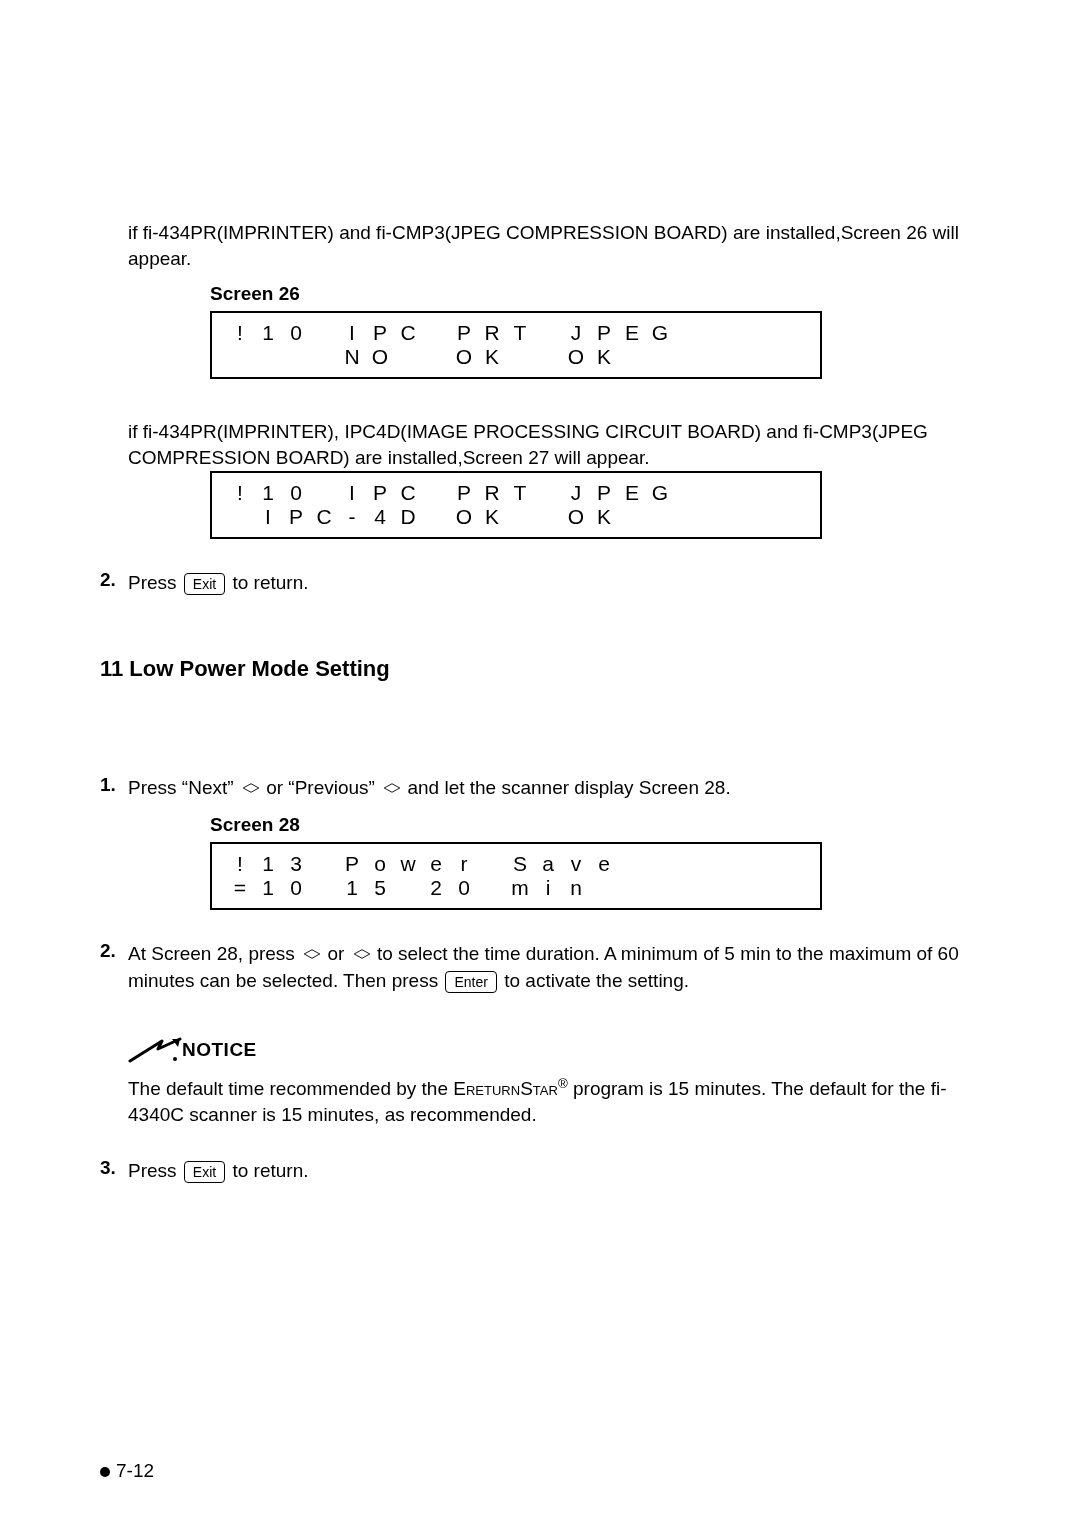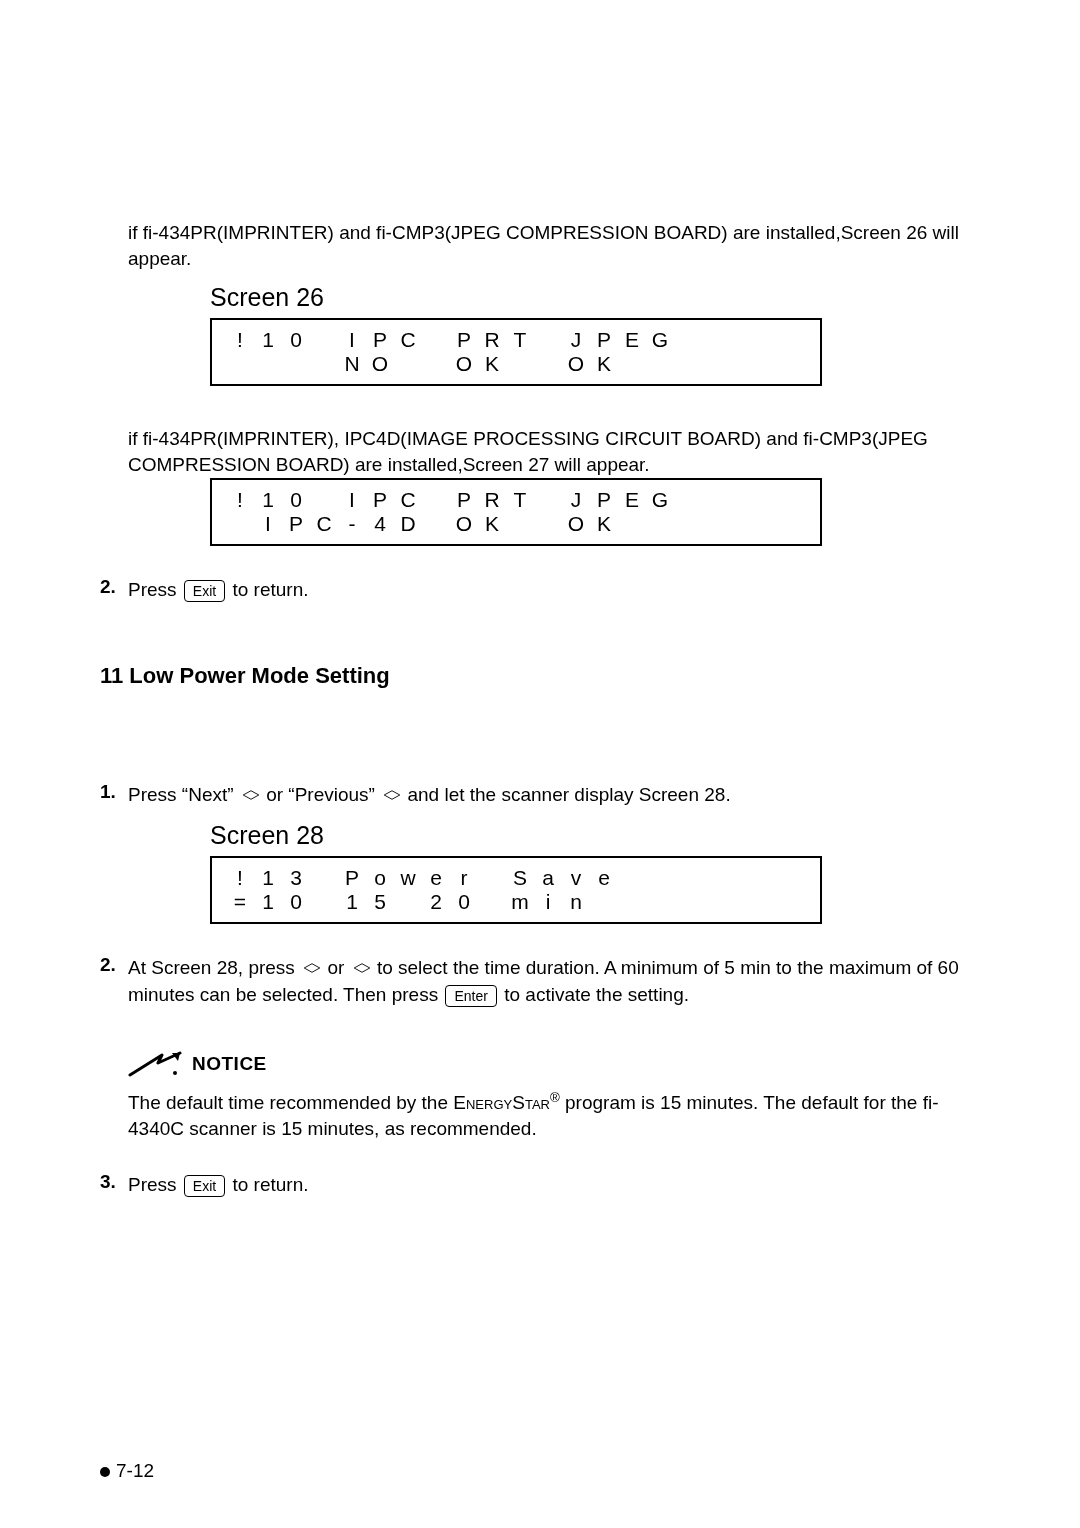--- a/index.html
+++ b/index.html
@@ -12,21 +12,21 @@
     color: #000;
     position: relative;
   }
   .page {
     position: absolute;
     left: 100px;
     top: 220px;
     width: 880px;
   }
   .para { font-size: 19px; line-height: 1.35; }
-  .lcd-label { font-size: 25px; margin-left: 110px; margin-top: 12px; margin-bottom: 6px; }
+  .lcd-label { font-size: 19px; margin-left: 110px; margin-top: 12px; margin-bottom: 6px; font-weight: bold; }
   .lcd {
     margin-left: 110px;
     width: 580px;
     border: 2.5px solid #000;
     padding: 8px 14px;
   }
   .lcd-line { display: flex; gap: 0; }
   .lcd-line .cell {
     width: 28px;
     text-align: center;
@@ -61,21 +61,21 @@
     border: 1.5px solid #000;
     transform: scaleY(0.55) rotate(45deg);
   }
   .section-head {
     font-weight: bold;
     font-size: 22px;
     margin-top: 60px;
     margin-bottom: 92px;
   }
   .indent1 { margin-left: 28px; }
-  .notice-row { display: flex; align-items: center; gap: 10px; margin-top: 40px; margin-left: 28px; }
+  .notice-row { display: flex; align-items: center; margin-top: 40px; margin-left: 28px; }
   .notice-icon svg { display: block; }
   .notice-label { font-weight: bold; font-size: 19px; letter-spacing: 0.5px; }
   .footer {
     position: absolute;
     left: 100px;
     bottom: 46px;
     font-size: 19px;
   }
   .bullet {
     display: inline-block;
@@ -244,21 +244,21 @@
       <svg width="54" height="30" viewBox="0 0 54 30">
         <polyline points="2,26 34,6 30,14 52,4" fill="none" stroke="#000" stroke-width="3" stroke-linejoin="round" stroke-linecap="round"></polyline>
         <polygon points="52,4 44,4 50,12" fill="#000"></polygon>
         <circle cx="47" cy="24" r="2" fill="#000"></circle>
       </svg>
     </span>
     <span class="notice-label">NOTICE</span>
   </div>
 
   <div class="para indent1" style="margin-top:10px;">
-    <span>The default time recommended by the </span><span>E</span><span class="smallcaps">nergy</span><span>S</span><span class="smallcaps">tar</span><sup>®</sup><span> program is 15 minutes. The default for the fi-4340C scanner is 15 minutes, as recommended.</span>
+    <span>The default time recommended by the </span><span>E</span><span class="smallcaps">return</span><span>S</span><span class="smallcaps">tar</span><sup>®</sup><span> program is 15 minutes. The default for the fi-4340C scanner is 15 minutes, as recommended.</span>
   </div>
 
   <div class="step">
     <div class="num">3.</div>
     <div class="body">
       <span>Press </span><span class="keycap">Exit</span><span> to return.</span>
     </div>
   </div>
 
 </div>

